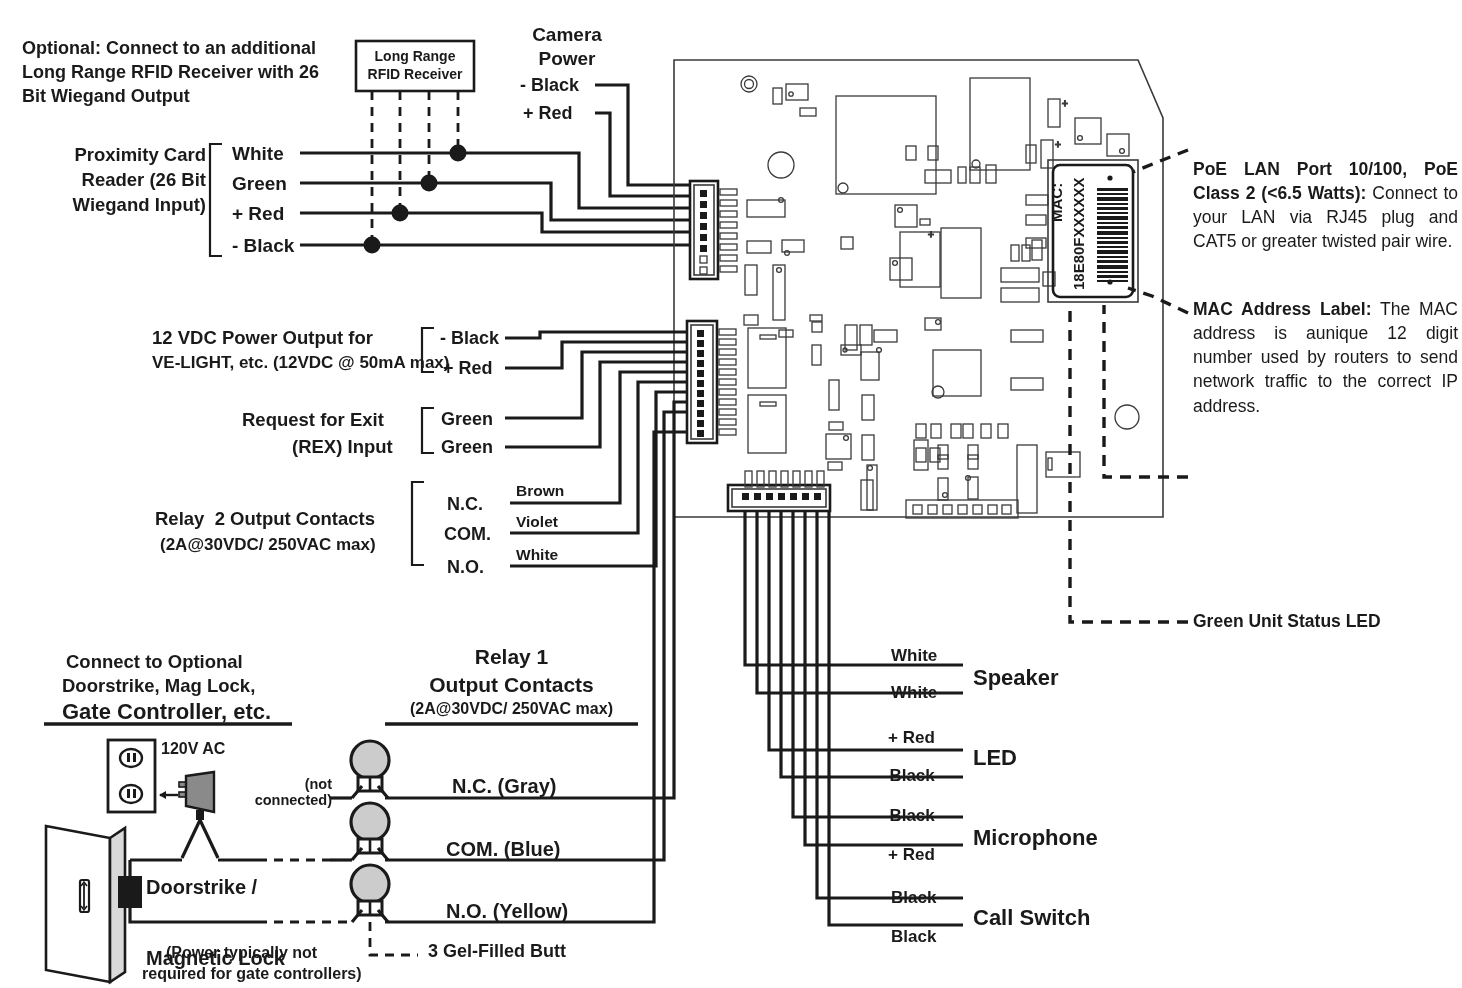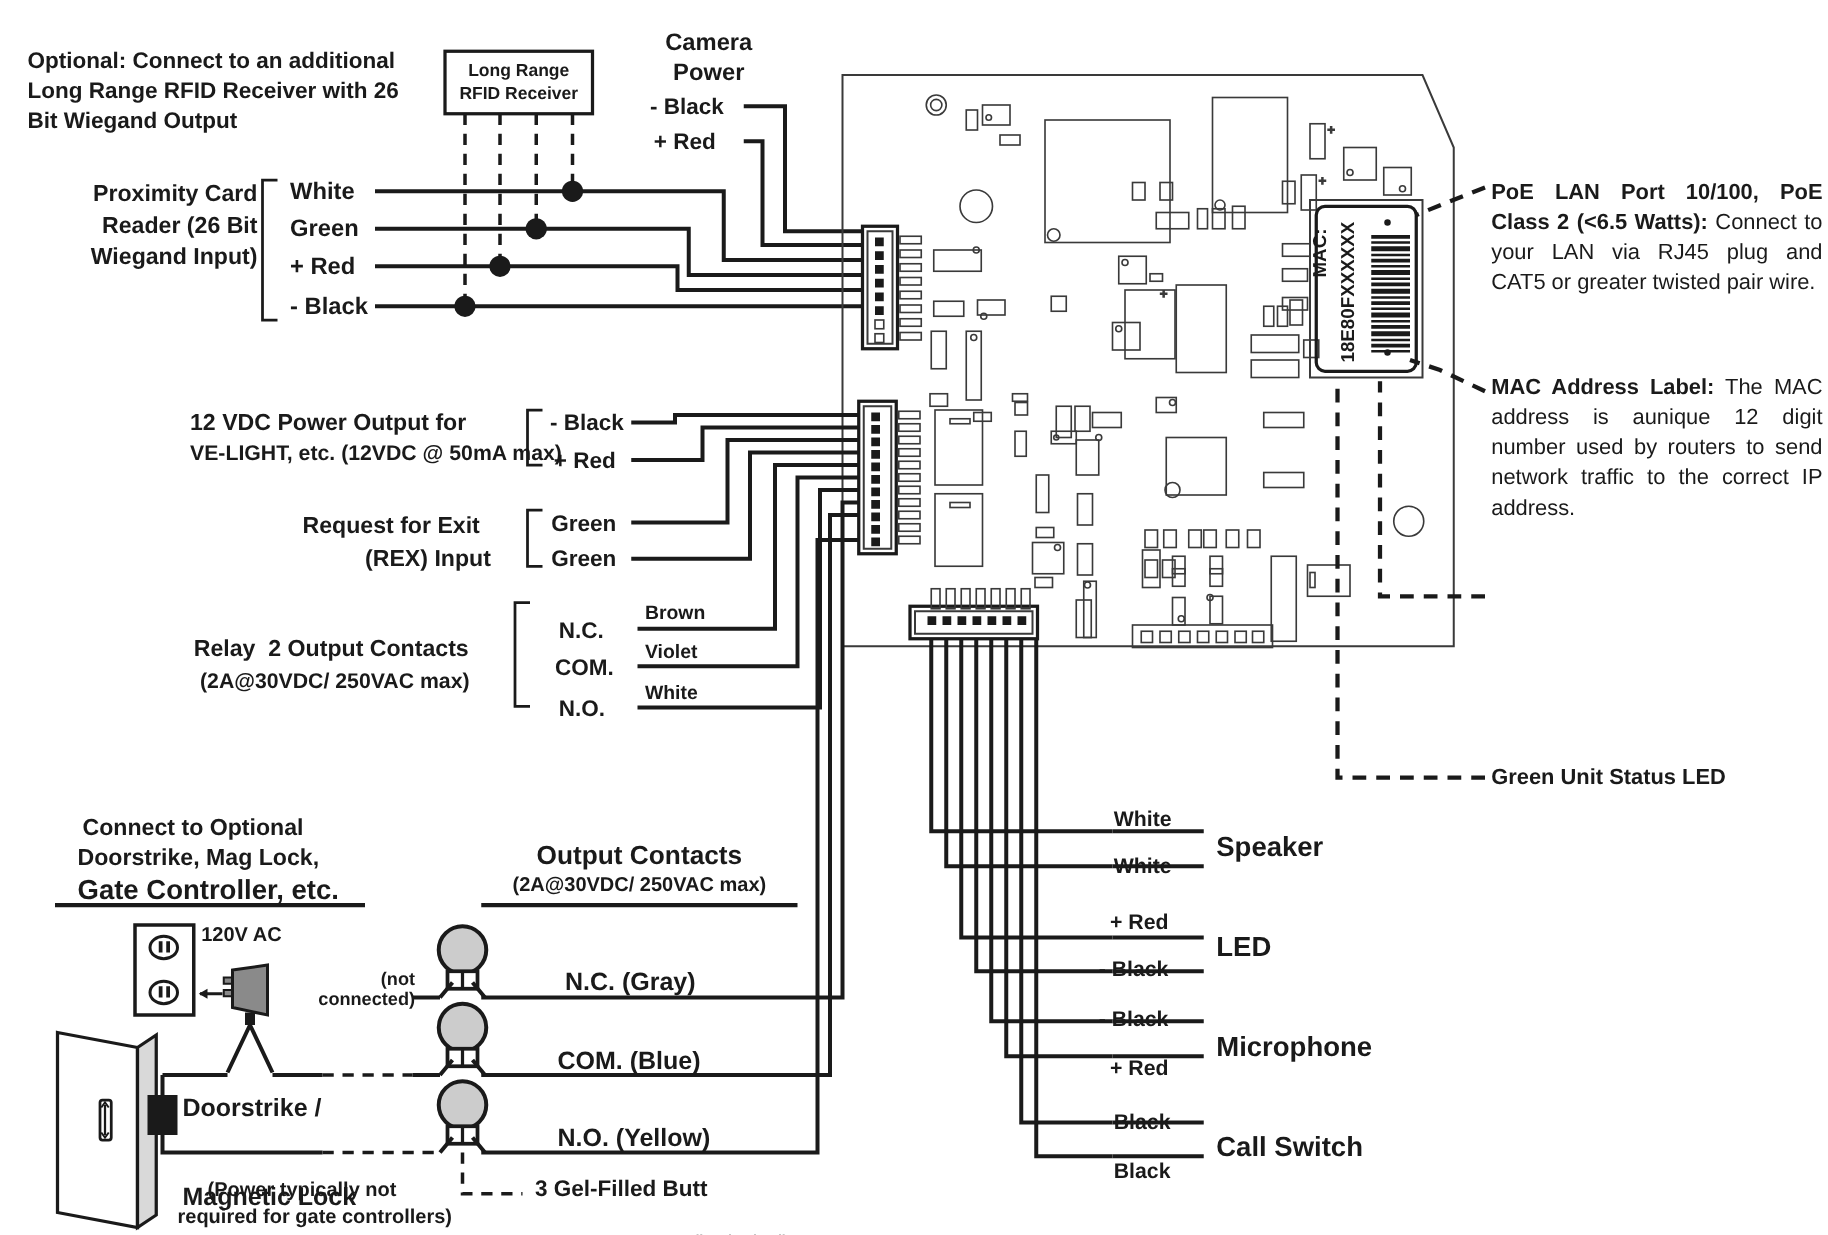--- a/index.html
+++ b/index.html
@@ -455,20 +455,21 @@
 
   <div class="t b" style="left:66px;top:651px;font-size:18.5px;">Connect to Optional</div>
   <div class="t b" style="left:62px;top:675px;font-size:18.5px;">Doorstrike, Mag Lock,</div>
   <div class="t b" style="left:62px;top:699px;font-size:22px;">Gate Controller, etc.</div>
   <div class="t b" style="left:161px;top:740px;font-size:16px;">120V AC</div>
   <div class="t b" style="left:146px;top:876px;font-size:20px;">Doorstrike /</div>
   <div class="t b" style="left:146px;top:899px;font-size:20px;margin-top:48px;">Magnetic Lock</div>
   <div class="t b" style="left:166px;top:944px;font-size:16px;">(Power typically not</div>
   <div class="t b" style="left:142px;top:965px;font-size:16px;">required for gate controllers)</div>
 
+  <div class="t b" style="left:385px;top:645px;width:253px;text-align:center;font-size:21px;">Relay 1</div>
   <div class="t b" style="left:385px;top:673px;width:253px;text-align:center;font-size:21px;">Output Contacts</div>
   <div class="t b" style="left:385px;top:700px;width:253px;text-align:center;font-size:16px;">(2A@30VDC/ 250VAC max)</div>
   <div class="t b" style="left:267px;top:776px;width:65px;text-align:right;font-size:14.5px;">(not</div>
   <div class="t b" style="left:240px;top:792px;width:92px;text-align:right;font-size:14.5px;">connected)</div>
   <div class="t b" style="left:452px;top:775px;font-size:20px;">N.C. (Gray)</div>
   <div class="t b" style="left:446px;top:838px;font-size:20px;">COM. (Blue)</div>
   <div class="t b" style="left:446px;top:900px;font-size:20px;">N.O. (Yellow)</div>
   <div class="t b" style="left:428px;top:941px;font-size:18px;">3 Gel-Filled Butt</div>
   <div class="t" style="left:428px;top:964px;font-size:18px;">
     <span class="b">Connectors</span><span> (included)</span>
@@ -486,21 +487,21 @@
   <div class="t b" style="left:973px;top:825px;font-size:22px;">Microphone</div>
   <div class="t b" style="left:888px;top:845px;font-size:17px;">+ Red</div>
 
   <div class="t b" style="left:891px;top:888px;font-size:17px;">Black</div>
   <div class="t b" style="left:973px;top:905px;font-size:22px;">Call Switch</div>
   <div class="t b" style="left:891px;top:927px;font-size:17px;">Black</div>
 
   <div class="t b" style="left:1048px;top:222px;font-size:15px;transform:rotate(-90deg);transform-origin:left top;">MAC:</div>
   <div class="t b" style="left:1070px;top:290px;font-size:15px;transform:rotate(-90deg);transform-origin:left top;">18E80FXXXXXX</div>
 
-  <div class="t justify" style="left:1193px;top:141px;width:265px;font-size:17.5px;line-height:1.38;">
+  <div class="t justify" style="left:1193px;top:157px;width:265px;font-size:17.5px;line-height:1.38;">
     <b>PoE LAN Port 10/100, PoE Class 2 (&lt;6.5 Watts):</b><span> Connect to your LAN via RJ45 plug and CAT5 or greater twisted pair wire.</span>
   </div>
 
   <div class="t justify" style="left:1193px;top:297px;width:265px;font-size:17.5px;line-height:1.38;">
     <b>MAC Address Label:</b><span> The MAC address is aunique 12 digit number used by routers to send network traffic to the correct IP address.</span>
   </div>
 
 
   <div class="t b" style="left:1193px;top:611px;width:265px;font-size:17.5px;">Green Unit Status LED</div>
 

